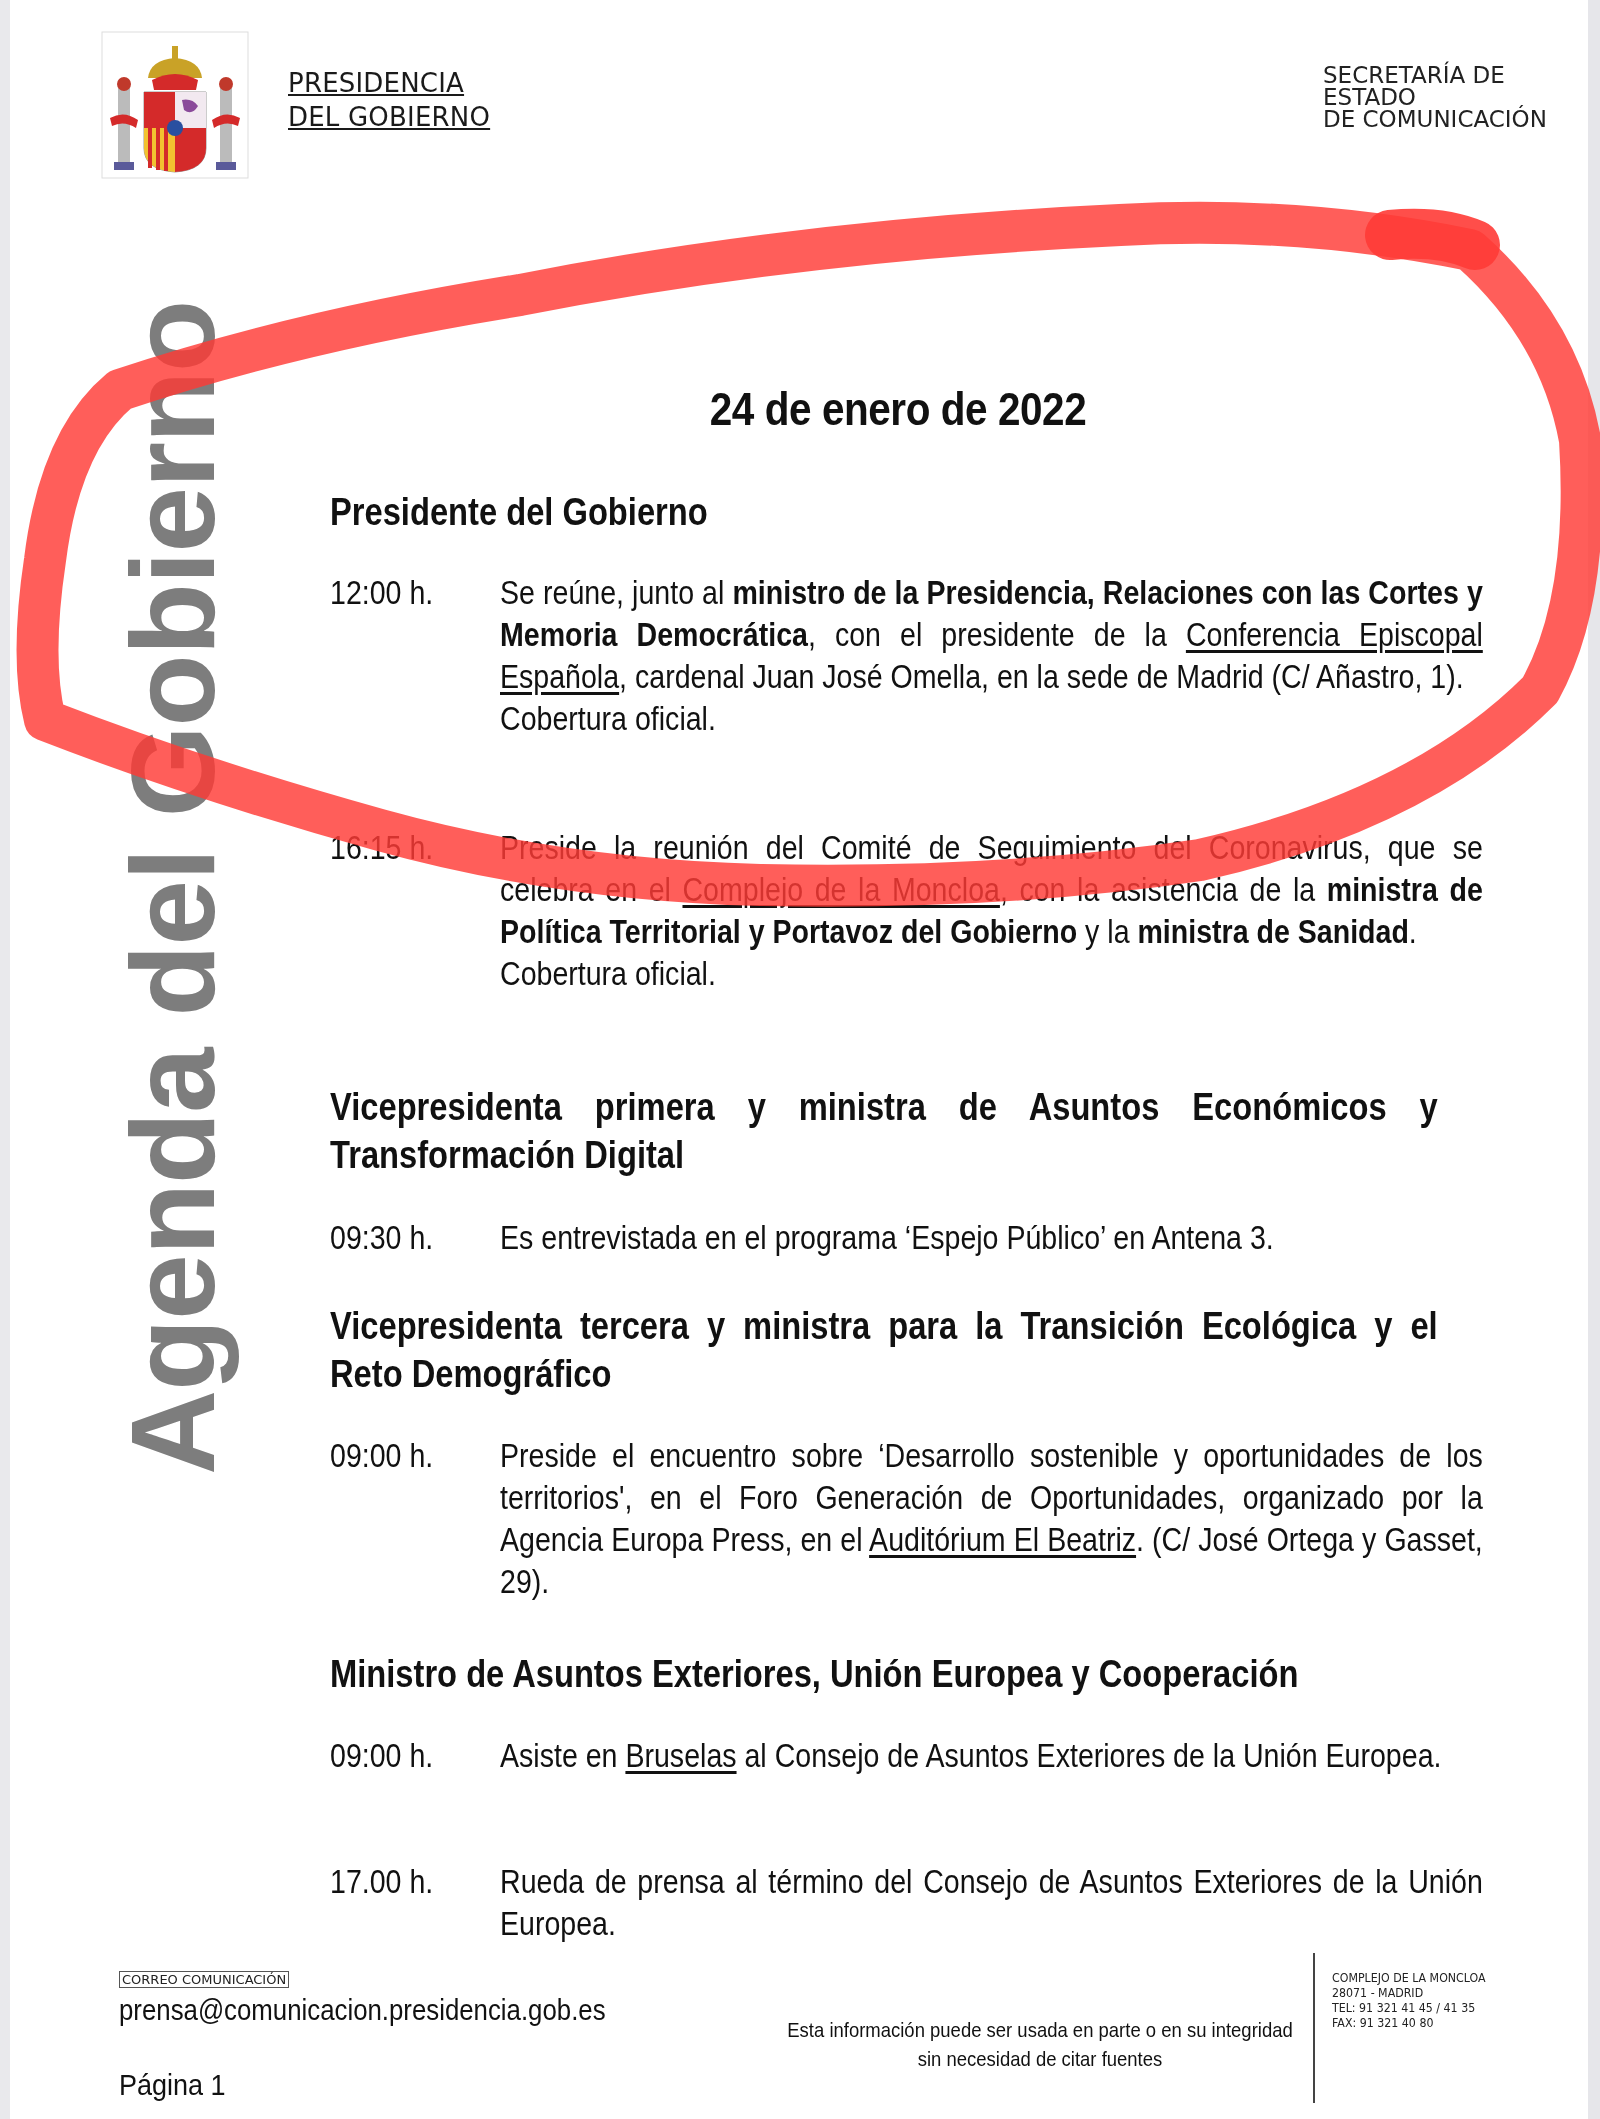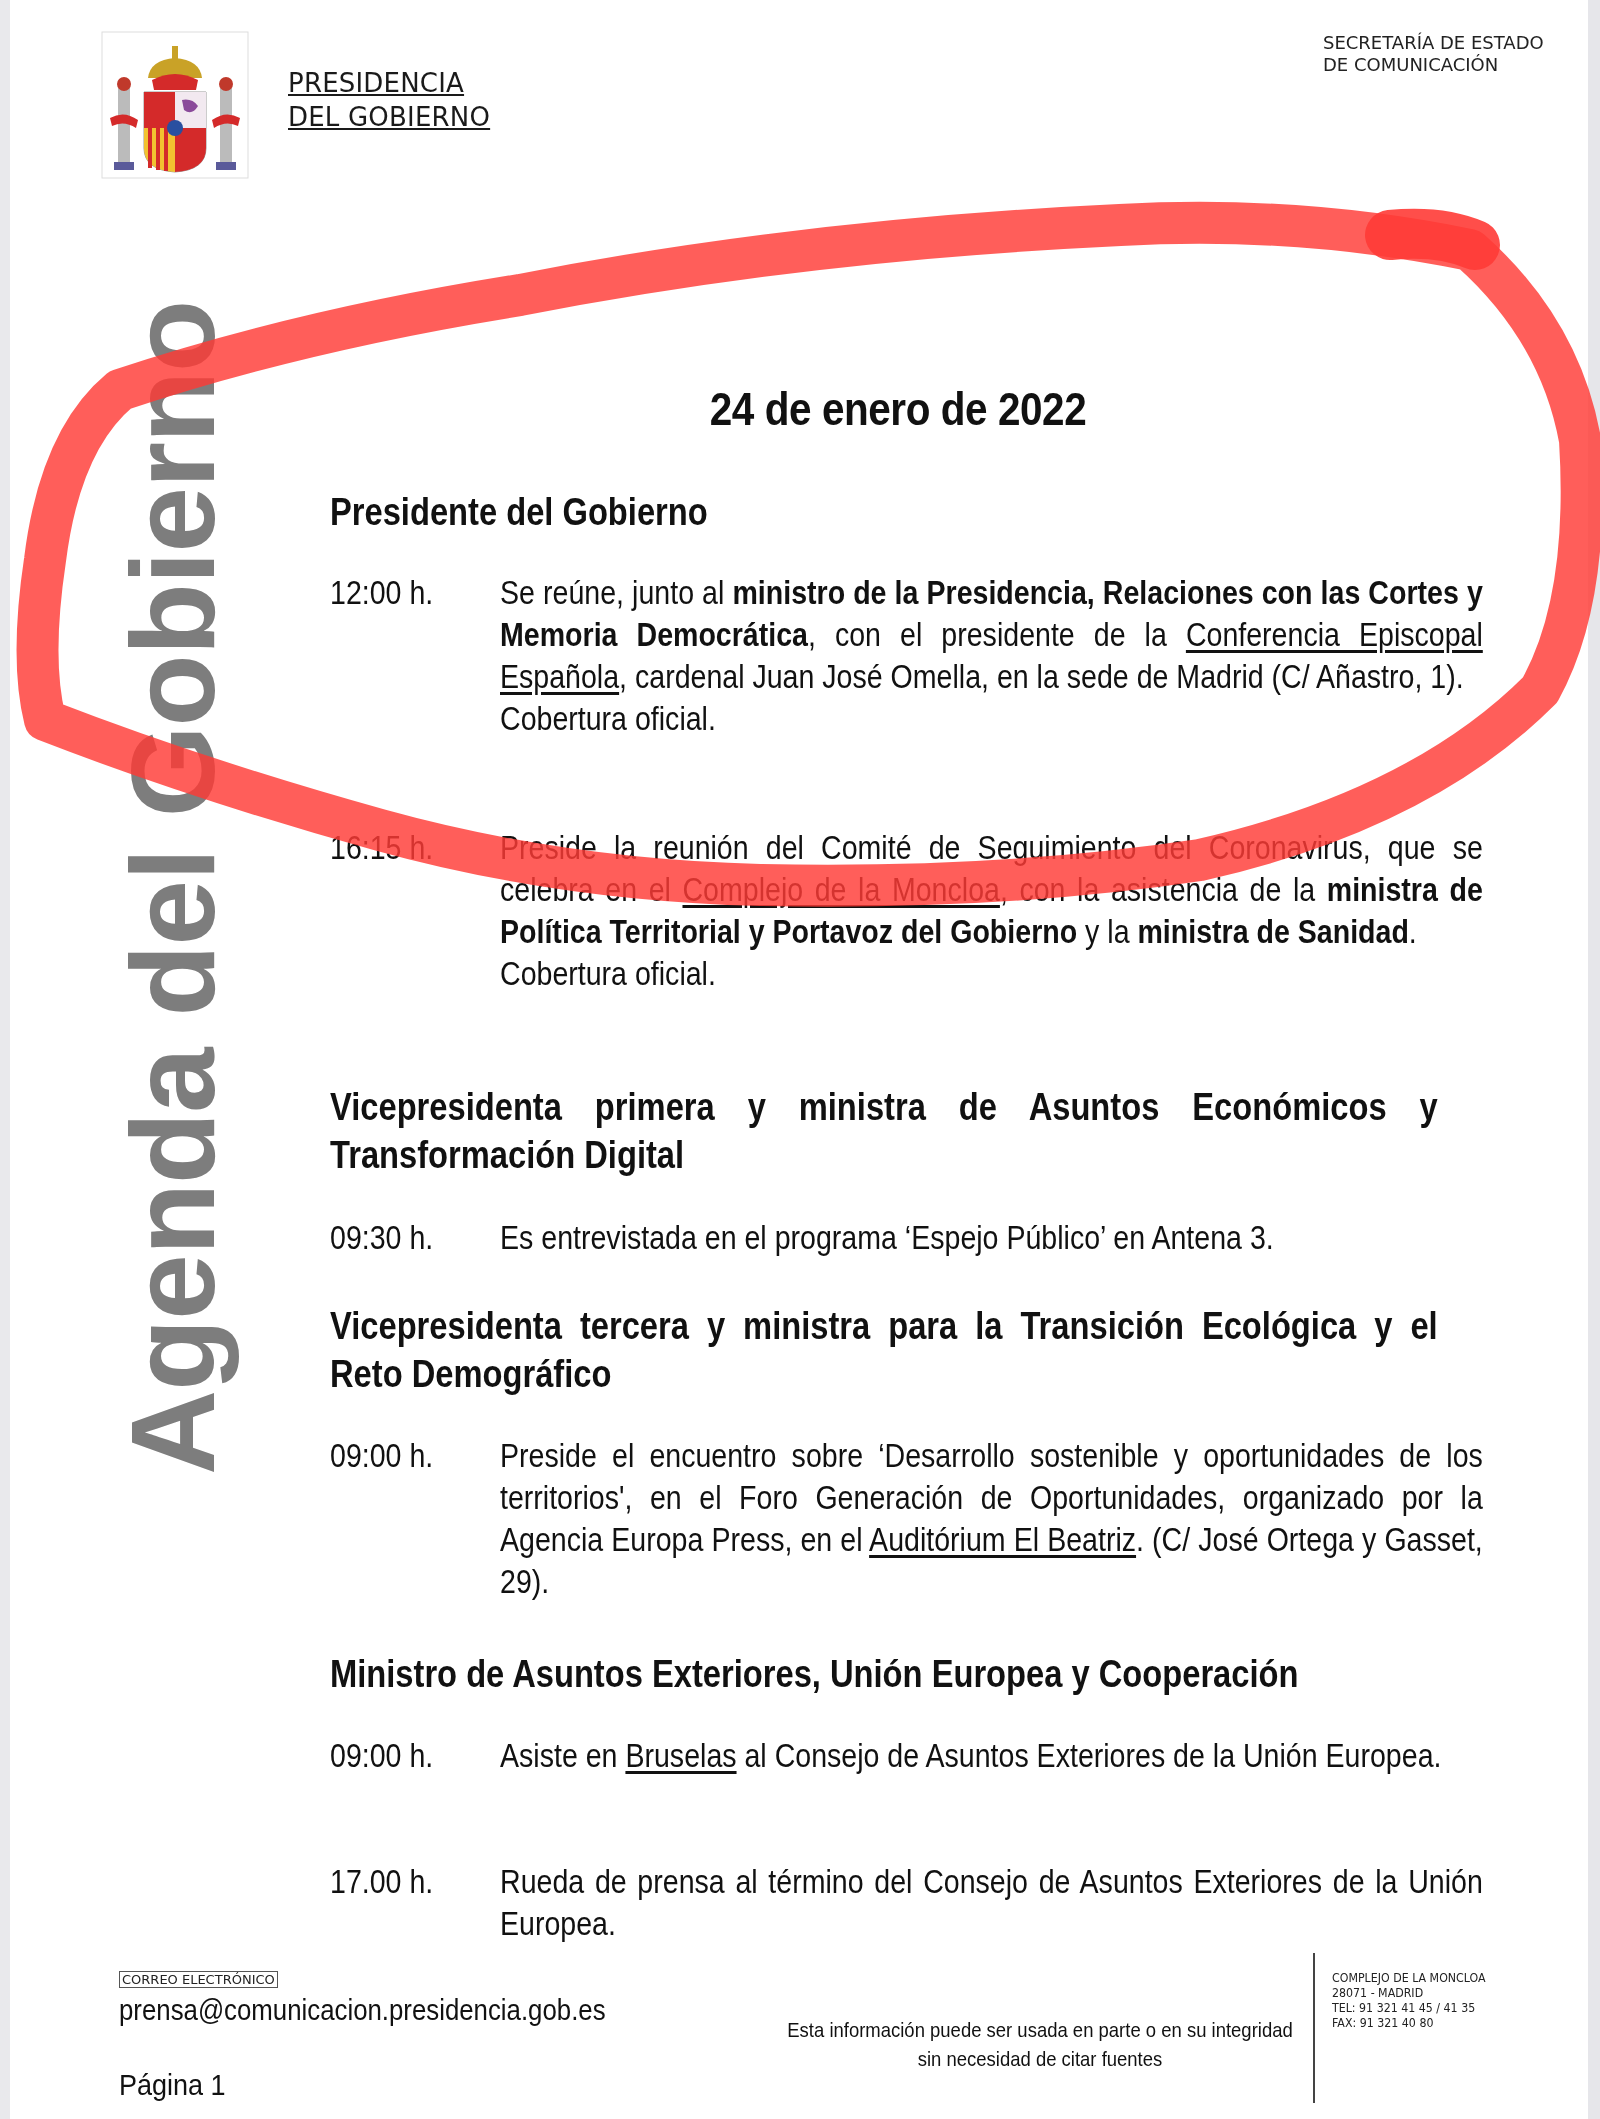--- a/index.html
+++ b/index.html
@@ -2,21 +2,21 @@
 <html><head>
 <meta charset="utf-8">
 <style>
   html, body { margin:0; padding:0; }
   body { width:1600px; height:2119px; background:#e9e9ec; position:relative; overflow:hidden; font-family:"Liberation Sans", sans-serif; color:#111; }
   .page { position:absolute; left:10px; top:0; width:1580px; height:2119px; background:#fff; }
   .edge-r { position:absolute; right:0; top:0; width:12px; height:2119px; background:#e6e6ea; }
 
   .crest { position:absolute; left:100px; top:30px; width:150px; height:150px; }
   .org { position:absolute; left:288px; top:66px; font-family:"DejaVu Sans", sans-serif; font-size:26px; line-height:34px; color:#1a1a1a; letter-spacing:0.2px;text-decoration:underline; }
-  .secretaria { position:absolute; left:1323px; top:32px; font-family:"DejaVu Sans", sans-serif; font-size:18px; line-height:22px; color:#222; }
+  .secretaria { position:absolute; left:1323px; top:64px; font-family:"DejaVu Sans", sans-serif; font-size:23px; line-height:22px; color:#222; }
 
   .vert-title { position:absolute; left:118px; top:1475px; transform-origin:0 0; transform:rotate(-90deg); font-family:"Liberation Sans", sans-serif; font-weight:bold; font-size:118px; color:#7d7d7d; white-space:nowrap; letter-spacing:-1px; line-height:110px; }
 
   .date { position:absolute; left:0; width:1800px; top:382px; text-align:center; font-weight:bold; font-size:46px; letter-spacing:-0.5px; transform:scaleX(0.88); transform-origin:900px 0; }
   .date-wrap { position:absolute; left:0; top:0; width:1800px; }
 
   .section-title { position:absolute; left:330px; width:1108px; font-weight:bold; font-size:38px; line-height:48px; transform:scaleX(0.86); transform-origin:0 0; width:1288px; text-align:justify; text-align-last:left; }
   .time { position:absolute; left:330px; font-size:34px; transform:scaleX(0.84); transform-origin:0 0; }
   .entry { position:absolute; left:500px; width:1170px; font-size:34px; line-height:42px; transform:scaleX(0.84); transform-origin:0 0; text-align:justify; }
   .entry b { font-weight:bold; }
@@ -110,21 +110,21 @@
 <div class="section-title" style="top:1650px;">Ministro de Asuntos Exteriores, Unión Europea y Cooperación</div>
 <div class="time" style="top:1736px;">09:00 h.</div>
 <div class="entry" style="top:1734px;">
   <span>Asiste en </span><u>Bruselas</u><span> al Consejo de Asuntos Exteriores de la Unión Europea.</span>
 </div>
 <div class="time" style="top:1862px;">17.00 h.</div>
 <div class="entry" style="top:1860px;">
   <span>Rueda de prensa al término del Consejo de Asuntos Exteriores de la Unión Europea.</span>
 </div>
 
-<div class="footer-label">CORREO ELECTRÓNICO</div>
+<div class="footer-label">CORREO COMUNICACIÓN</div>
 <div class="footer-email">prensa@comunicacion.presidencia.gob.es</div>
 <div class="footer-page">Página 1</div>
 <div class="footer-notice">
   <div>Esta información puede ser usada en parte o en su integridad</div>
   <div>sin necesidad de citar fuentes</div>
 </div>
 <div class="footer-divider"></div>
 <div class="footer-address">
   <div>COMPLEJO DE LA MONCLOA</div>
   <div>28071 - MADRID</div>

